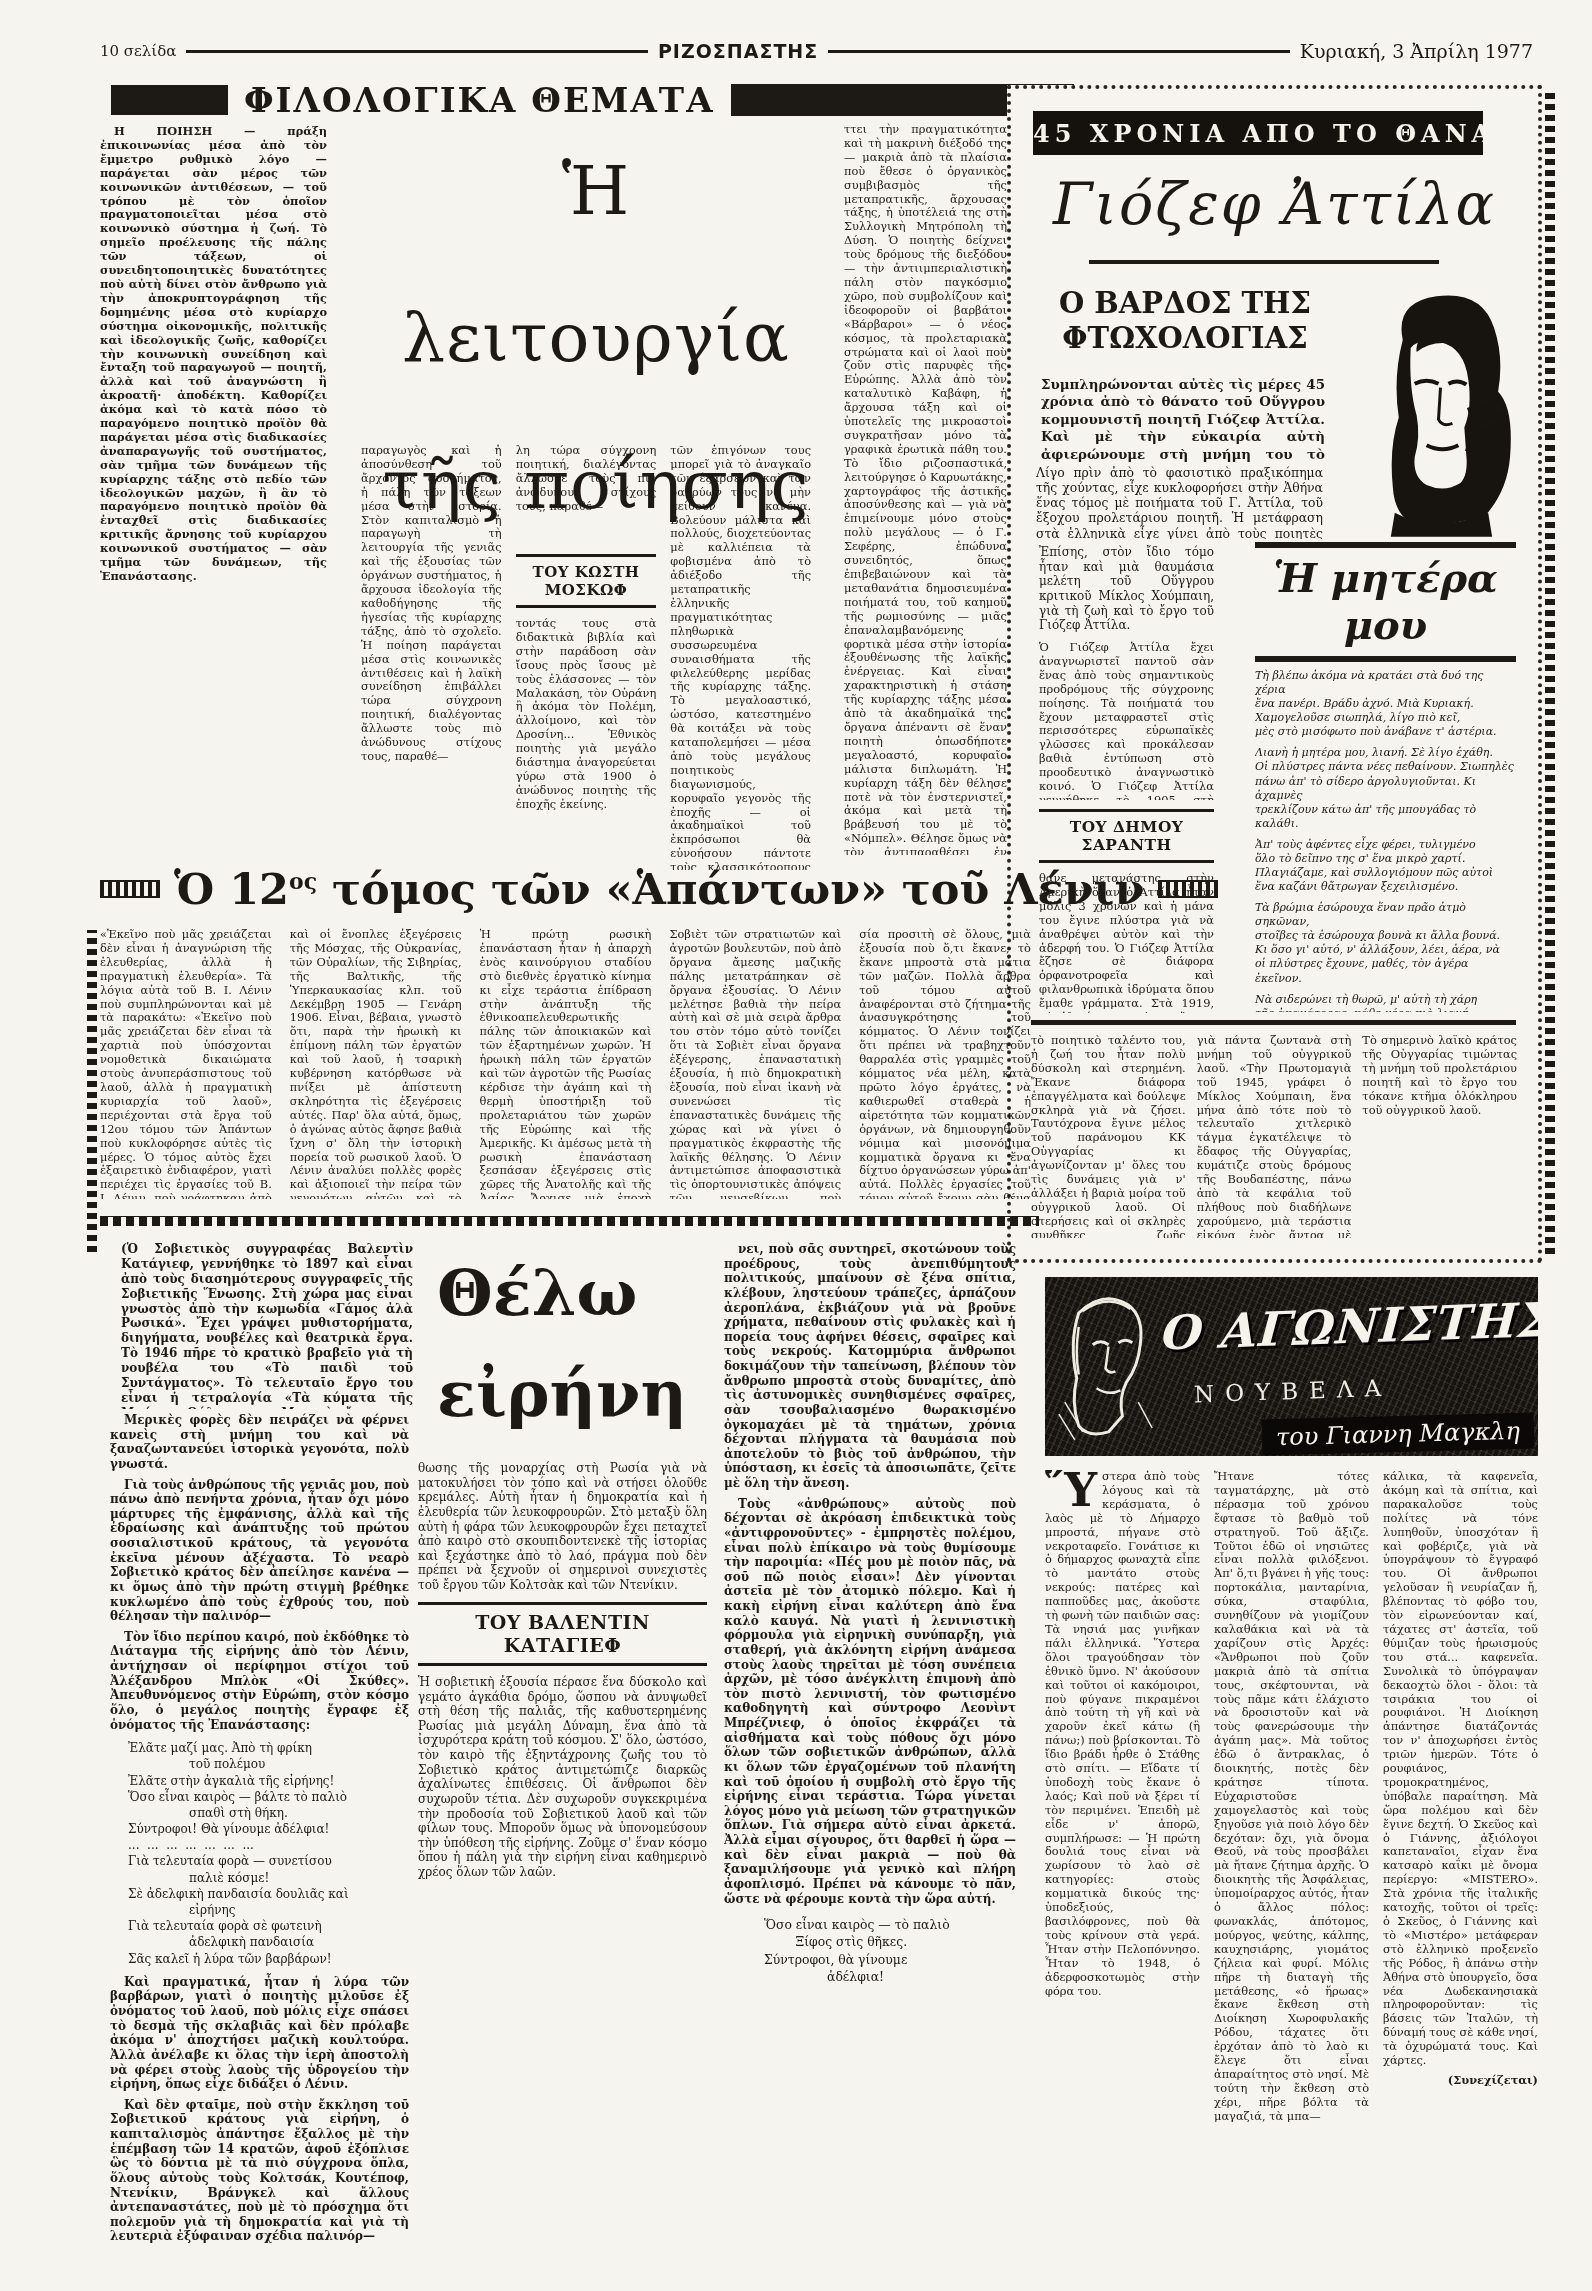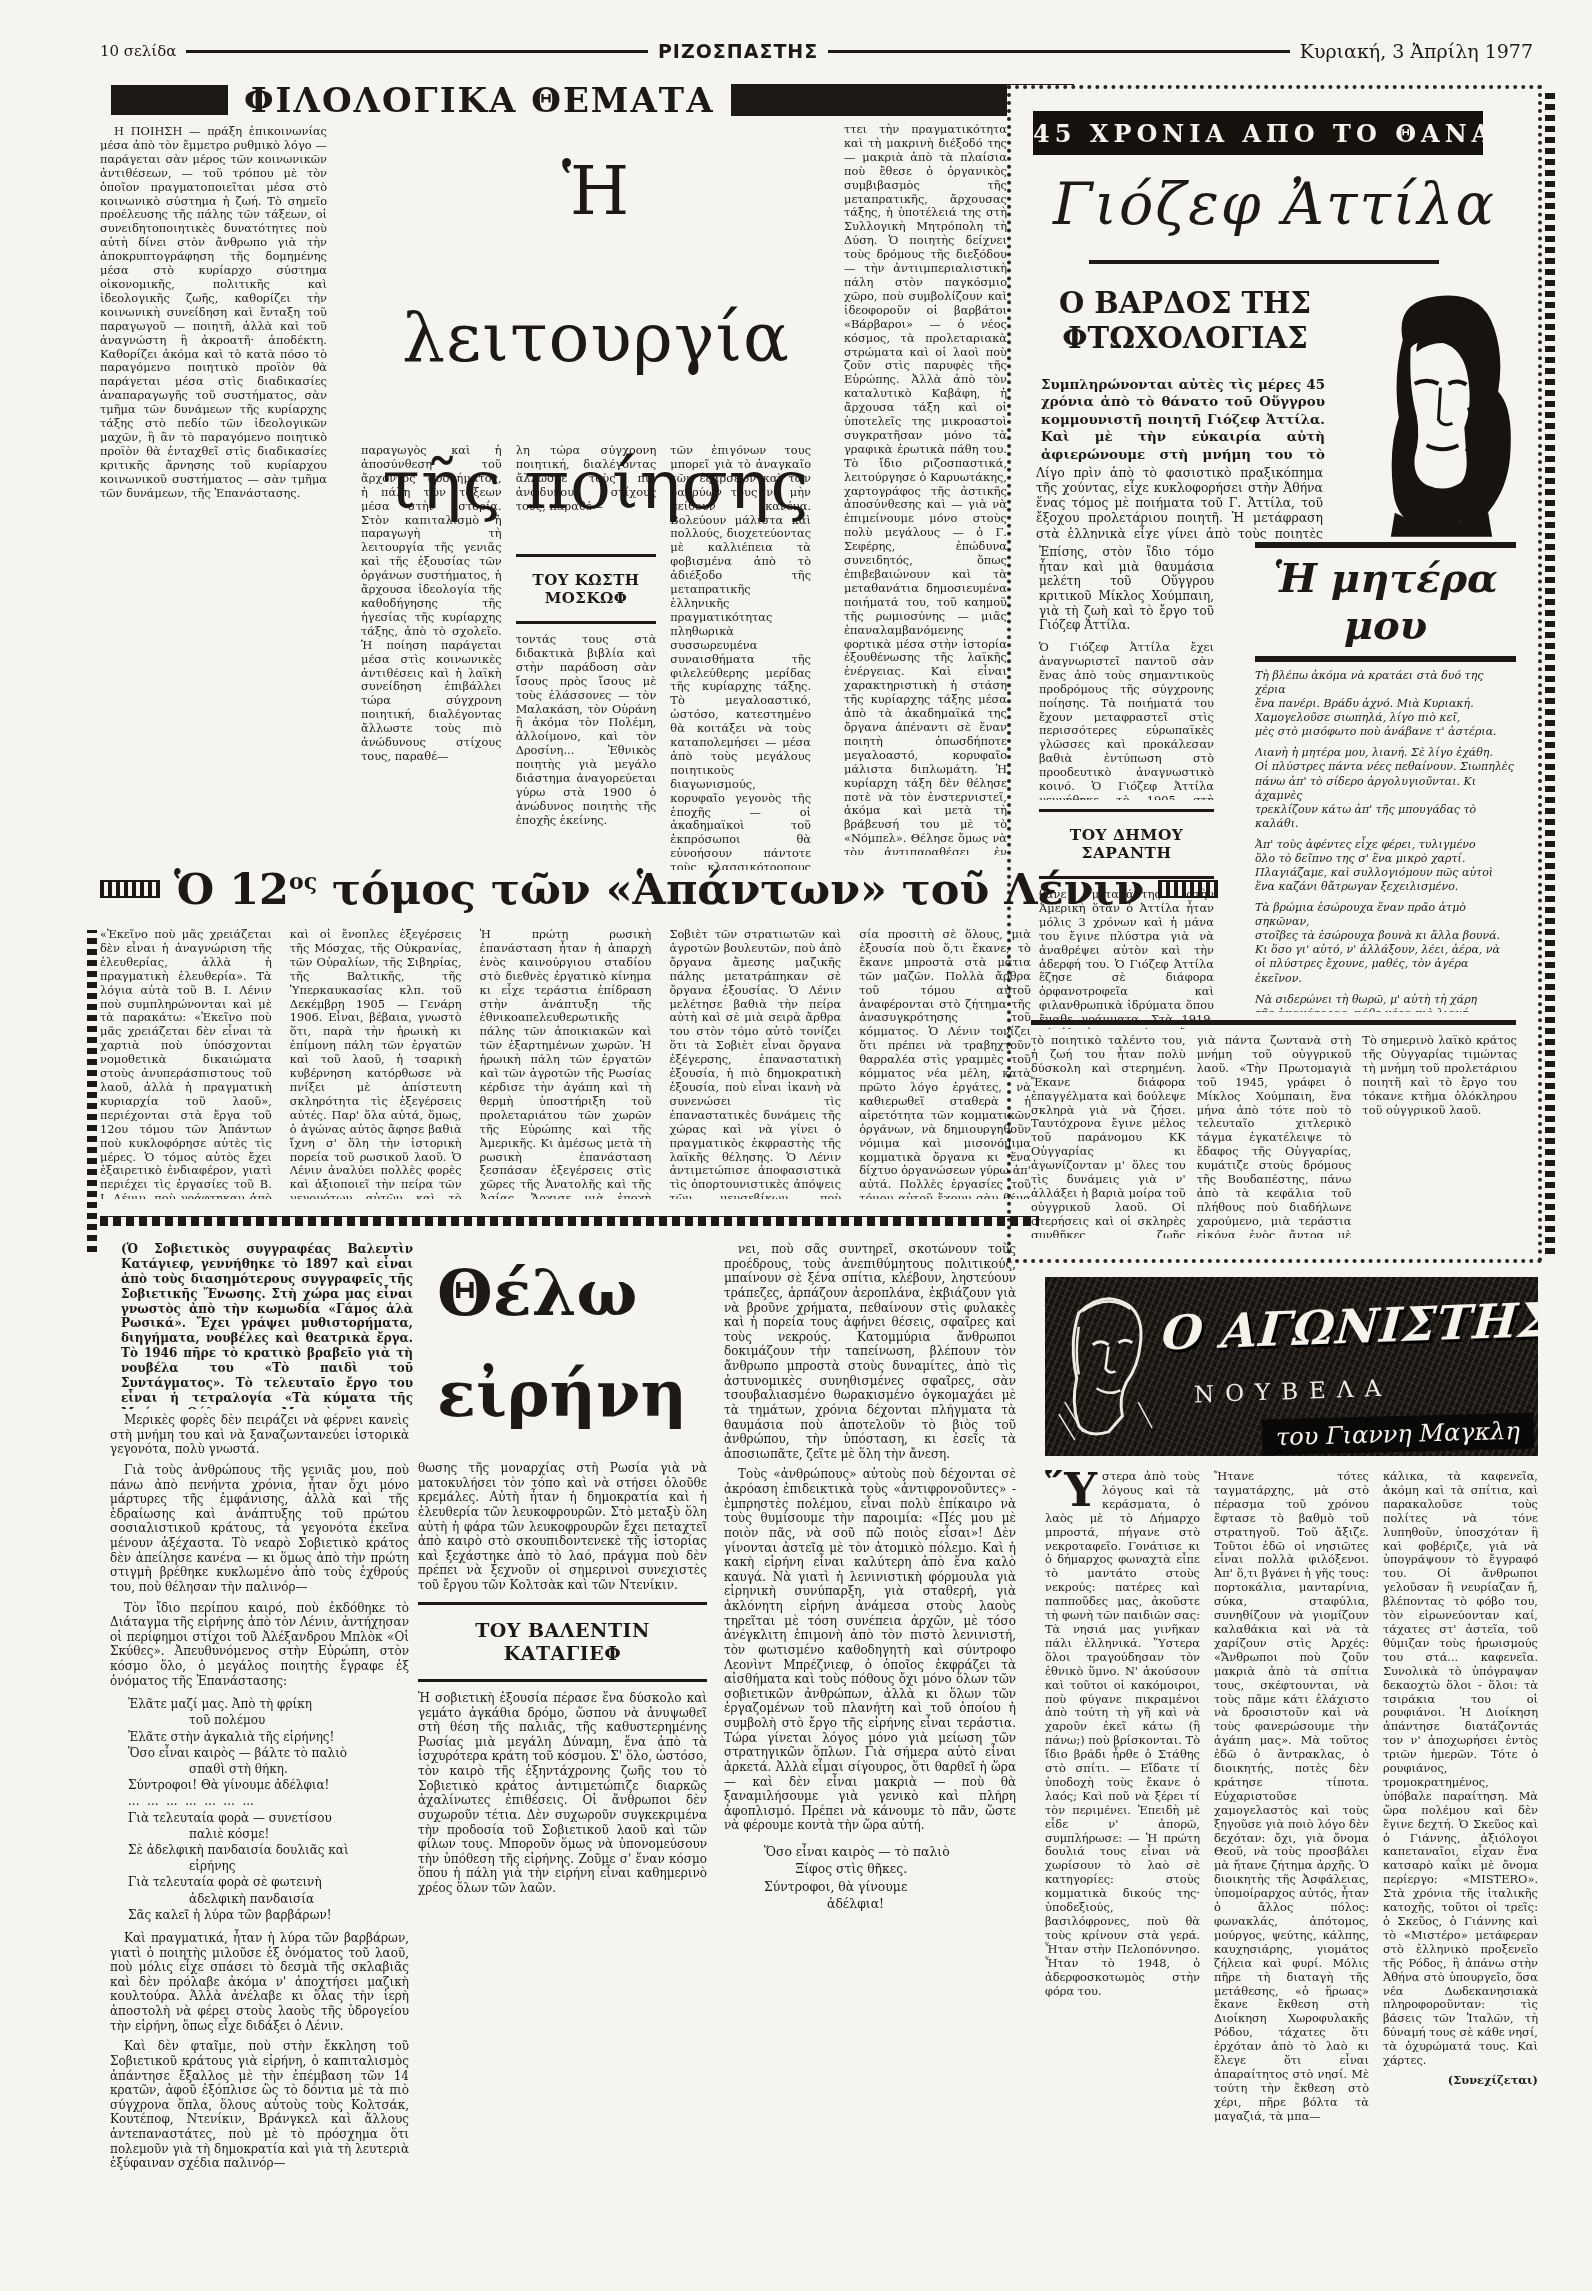--- a/index.html
+++ b/index.html
@@ -1,35 +1,35 @@
 <!DOCTYPE html>
 <html><head>
 <meta charset="utf-8">
 <style>
   html,body{margin:0;padding:0;}
   body{width:1592px;height:2291px;background:#f6f4ee;font-family:"DejaVu Serif",serif;color:#1d1a16;position:relative;overflow:hidden;}
   .abs{position:absolute;}
   .ink{background:#1d1a16;}
   .col{ text-align:justify; font-size:11.4px; line-height:1.22; overflow:hidden; word-break:break-word; hyphens:auto;}
-  .col p{margin:0 0 6px 0; text-indent:14px;}
+  .col p{margin:0 0 6px 0; text-indent:14px;font-weight:bold;}
   
   .hdr{left:100px;top:40px;width:1433px;display:flex;align-items:center;gap:10px;}
   .hdr .rule{flex:1;height:3px;background:#1d1a16;}
   .hdr .pg{font-size:15px;white-space:nowrap;}
   .hdr .mast{font-family:"DejaVu Sans",sans-serif;font-weight:bold;font-size:19px;letter-spacing:1px;white-space:nowrap;}
   .hdr .date{font-size:19px;font-weight:normal;white-space:nowrap;}
   
   .sband{left:111px;top:80px;display:flex;align-items:center;gap:16px;}
   .sband .blk1{width:117px;height:30px;}
   .sband .blk2{width:343px;height:32px;}
   .sband .stitle{font-size:34px;font-weight:bold;letter-spacing:2px;white-space:nowrap;text-align:right;}
   
   .main-art{left:100px;top:117px;width:907px;height:738px;}
   .m-title{left:281px;top:0px;width:430px;height:300px;text-align:center;font-size:68px;line-height:147px;letter-spacing:1px;}
-  .byline-box{border-top:3px solid #1d1a16;border-bottom:3px solid #1d1a16;text-align:center;font-weight:bold;padding:14px 1px;margin:9px 0;letter-spacing:0.5px;}
+  .byline-box{border-top:3px solid #1d1a16;border-bottom:3px solid #1d1a16;text-align:center;font-weight:bold;padding:6px 1px;margin:9px 0;letter-spacing:0.5px;}
   .subrow{left:261px;top:327px;width:450px;height:426px;display:flex;gap:14px;}
   .subrow .sc{flex:1;}
   
   .attila{left:1007px;top:85px;width:527px;height:1170px;border:4px dotted #2a2620;background:#f6f4ee;}
   .kicker{left:22px;top:22px;width:450px;height:44px;background:#15120e;color:#f5f2ea;font-size:24px;font-weight:bold;letter-spacing:5px;text-align:center;line-height:46px;white-space:nowrap;overflow:hidden;}
   .a-title{left:0;top:82px;width:100%;text-align:center;font-size:57px;font-style:italic;letter-spacing:2px;}
   .a-rule{left:78px;top:171px;width:350px;height:4px;}
   .a-sub{left:20px;top:197px;width:308px;text-align:center;font-weight:bold;font-size:29px;line-height:1.2;white-space:pre-line;}
   .a-intro{left:30px;top:287px;width:284px;font-size:13.4px;font-weight:bold;line-height:1.3;text-align:justify;overflow:hidden;height:86px;}
   .a-p2{left:25px;top:376px;width:287px;font-size:12.4px;line-height:1.22;text-align:justify;overflow:hidden;height:74px;}

